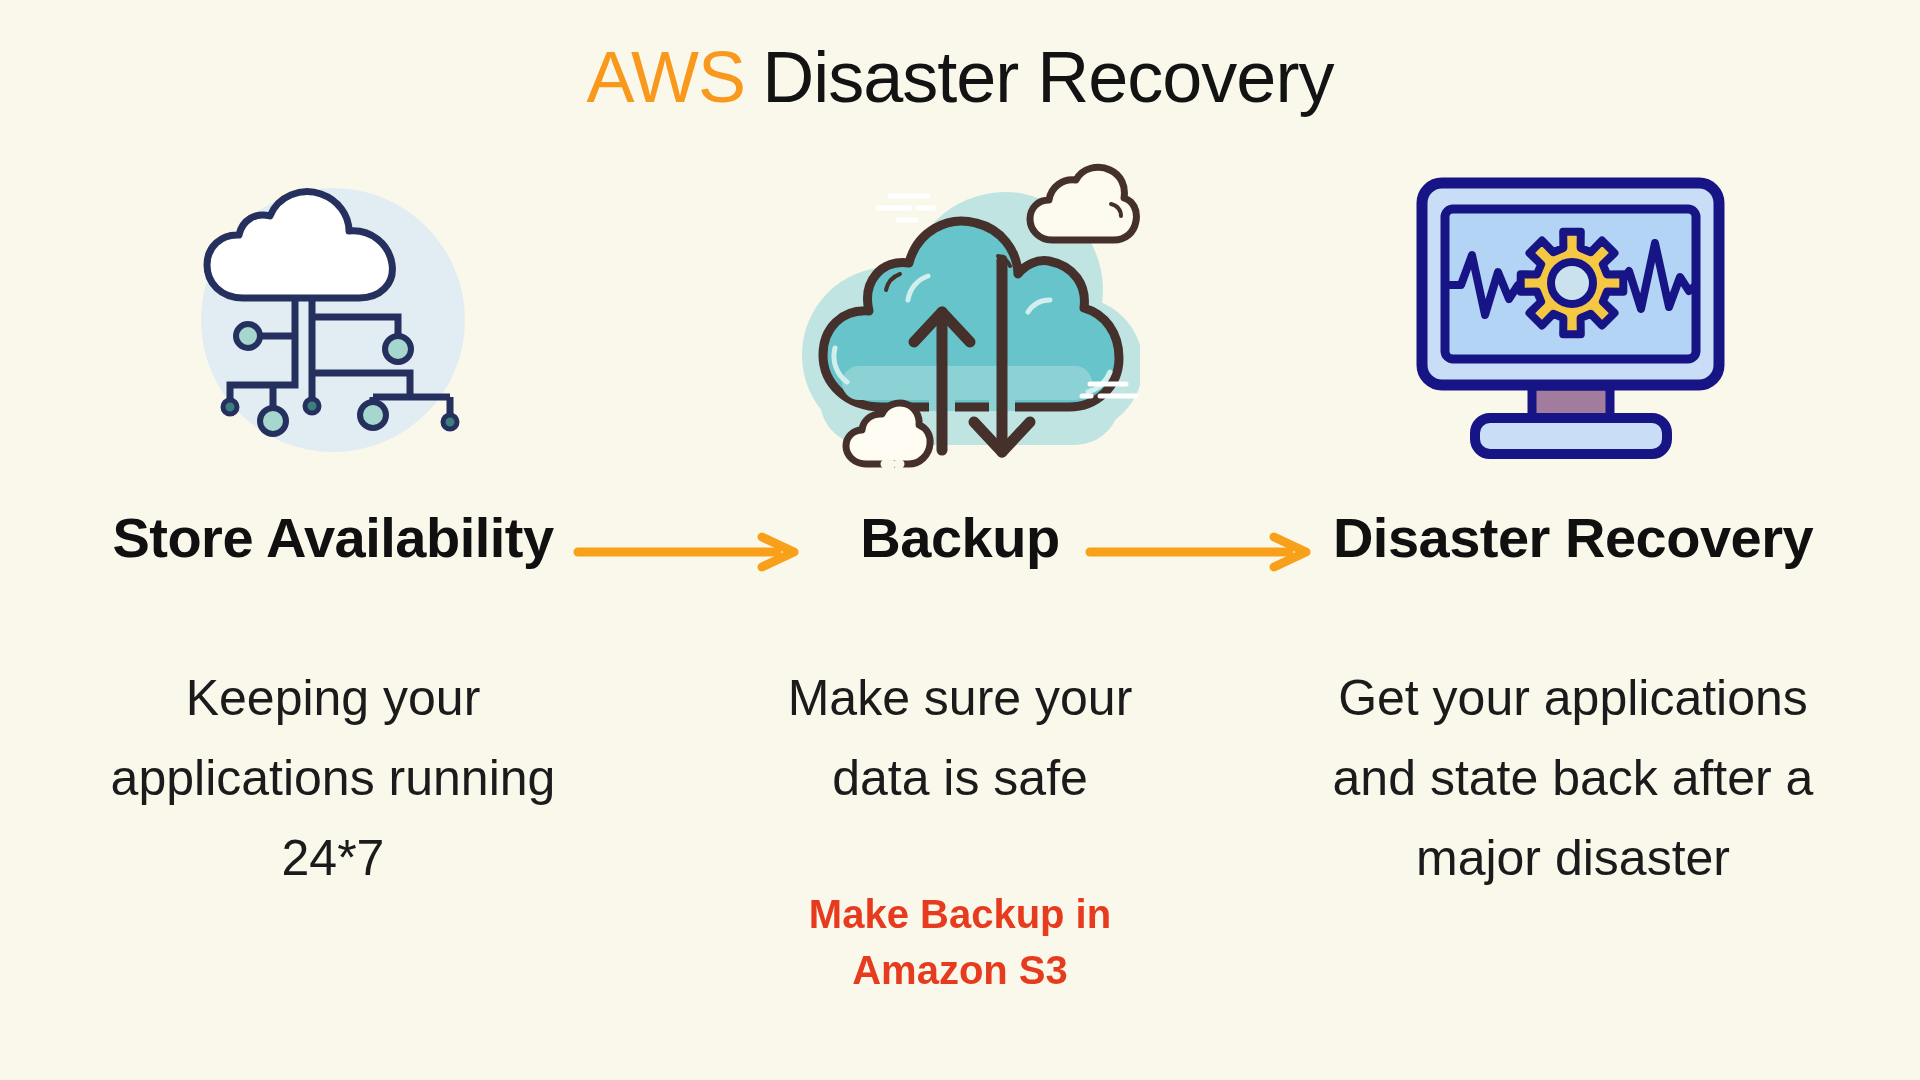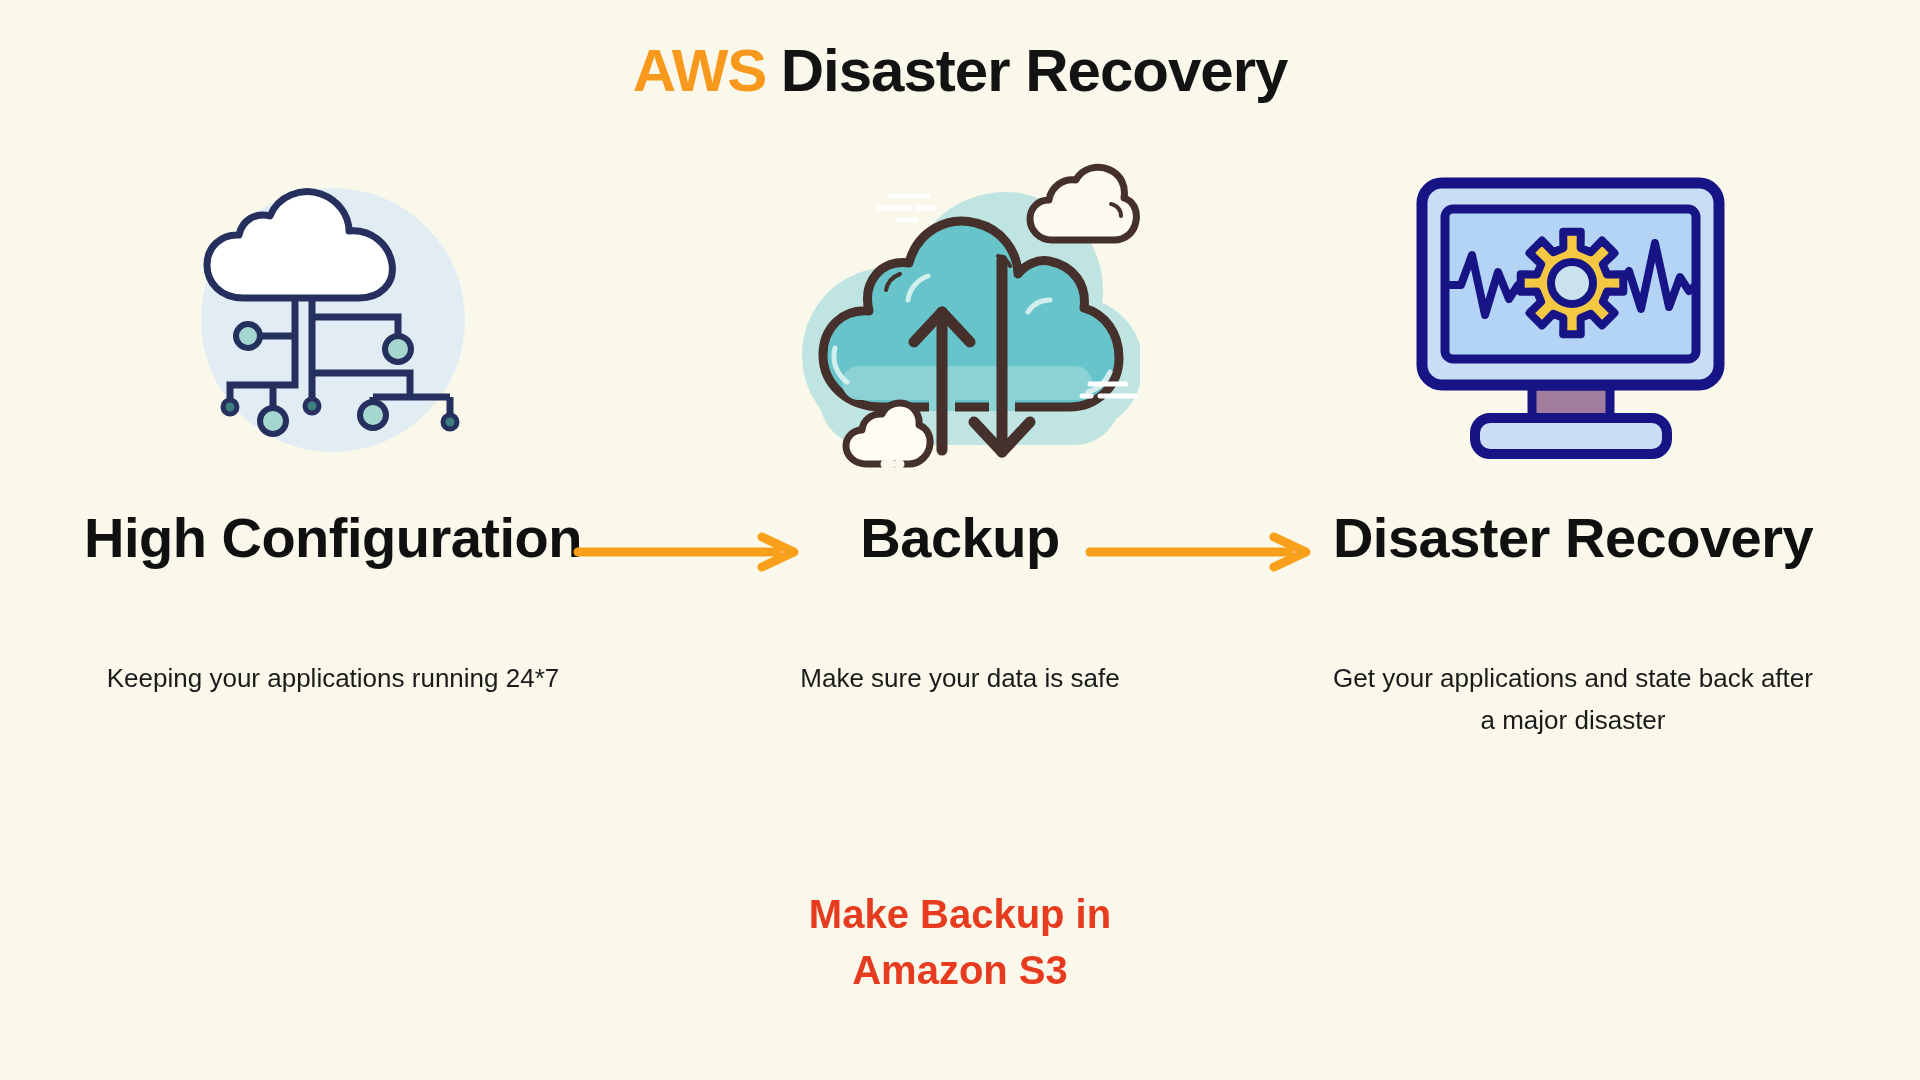--- a/index.html
+++ b/index.html
@@ -2,33 +2,33 @@
 <html><head>
 <meta charset="utf-8">
 <style>
   html,body{margin:0;padding:0;background:#FAF8EA;}
   .canvas{
     position:relative;width:1920px;height:1080px;background:#FAF8EA;
     font-family:"Liberation Sans",sans-serif;overflow:hidden;color:#141414;
   }
   .title{
     position:absolute;top:36px;left:0;width:100%;text-align:center;
-    font-size:60px;font-weight:700;letter-spacing:-1px;color:#131313;margin:0;
+    font-size:72px;font-weight:400;letter-spacing:-1px;color:#131313;margin:0;
   }
   .title .accent{color:#F8991D;margin-right:0.24em;}
   .column{position:absolute;top:0;height:1080px;width:600px;}
   .col1{left:33px;}  .col2{left:660px;}  .col3{left:1273px;}
   .icon-slot{position:absolute;left:0;top:150px;width:600px;height:330px;}
   .step-label{
     position:absolute;top:505px;left:0;width:100%;margin:0;text-align:center;
     font-size:56px;font-weight:700;color:#101010;letter-spacing:-0.5px;
   }
   .step-desc{
     position:absolute;top:658px;left:50%;transform:translateX(-50%);
-    margin:0;text-align:center;font-size:26px;line-height:1.6;color:#1b1b1b;font-weight:400;
+    margin:0;text-align:center;font-size:50px;line-height:1.6;color:#1b1b1b;font-weight:400;
   }
   .col1 .step-desc{width:500px;} .col2 .step-desc{width:440px;} .col3 .step-desc{width:500px;}
   .step-note{
     position:absolute;top:872px;left:50%;transform:translateX(-50%);
     margin:0;height:140px;display:flex;align-items:center;justify-content:center;
     text-align:center;font-size:40px;line-height:1.4;font-weight:700;color:#E63B1E;
   }
   .col1 .step-note{width:450px;} .col2 .step-note{width:350px;} .col3 .step-note{width:520px;}
   .flow-arrow{position:absolute;top:530px;width:240px;height:44px;}
   .arrow1{left:570px;} .arrow2{left:1082px;}
@@ -66,21 +66,21 @@
           <circle cx="80" cy="236" r="13"></circle>
           <circle cx="180" cy="230" r="13"></circle>
         </g>
         <g stroke="#25305E" stroke-width="5" fill="#3D7F7E">
           <circle cx="37" cy="222" r="7"></circle>
           <circle cx="119" cy="221" r="7"></circle>
           <circle cx="257" cy="237" r="7"></circle>
         </g>
       </svg>
     </div>
-    <h2 class="step-label">High Configuration</h2>
+    <h2 class="step-label">Store Availability</h2>
     <p class="step-desc">Keeping your applications running 24*7</p>
   </section>
 
   <section class="column col2">
     <div class="icon-slot">
       <svg class="icon-svg i2" viewBox="0 0 350 310">
         <g fill="#BFE4E1">
           <circle cx="100" cy="195" r="88"></circle>
           <circle cx="215" cy="130" r="98"></circle>
           <circle cx="285" cy="205" r="68"></circle>

